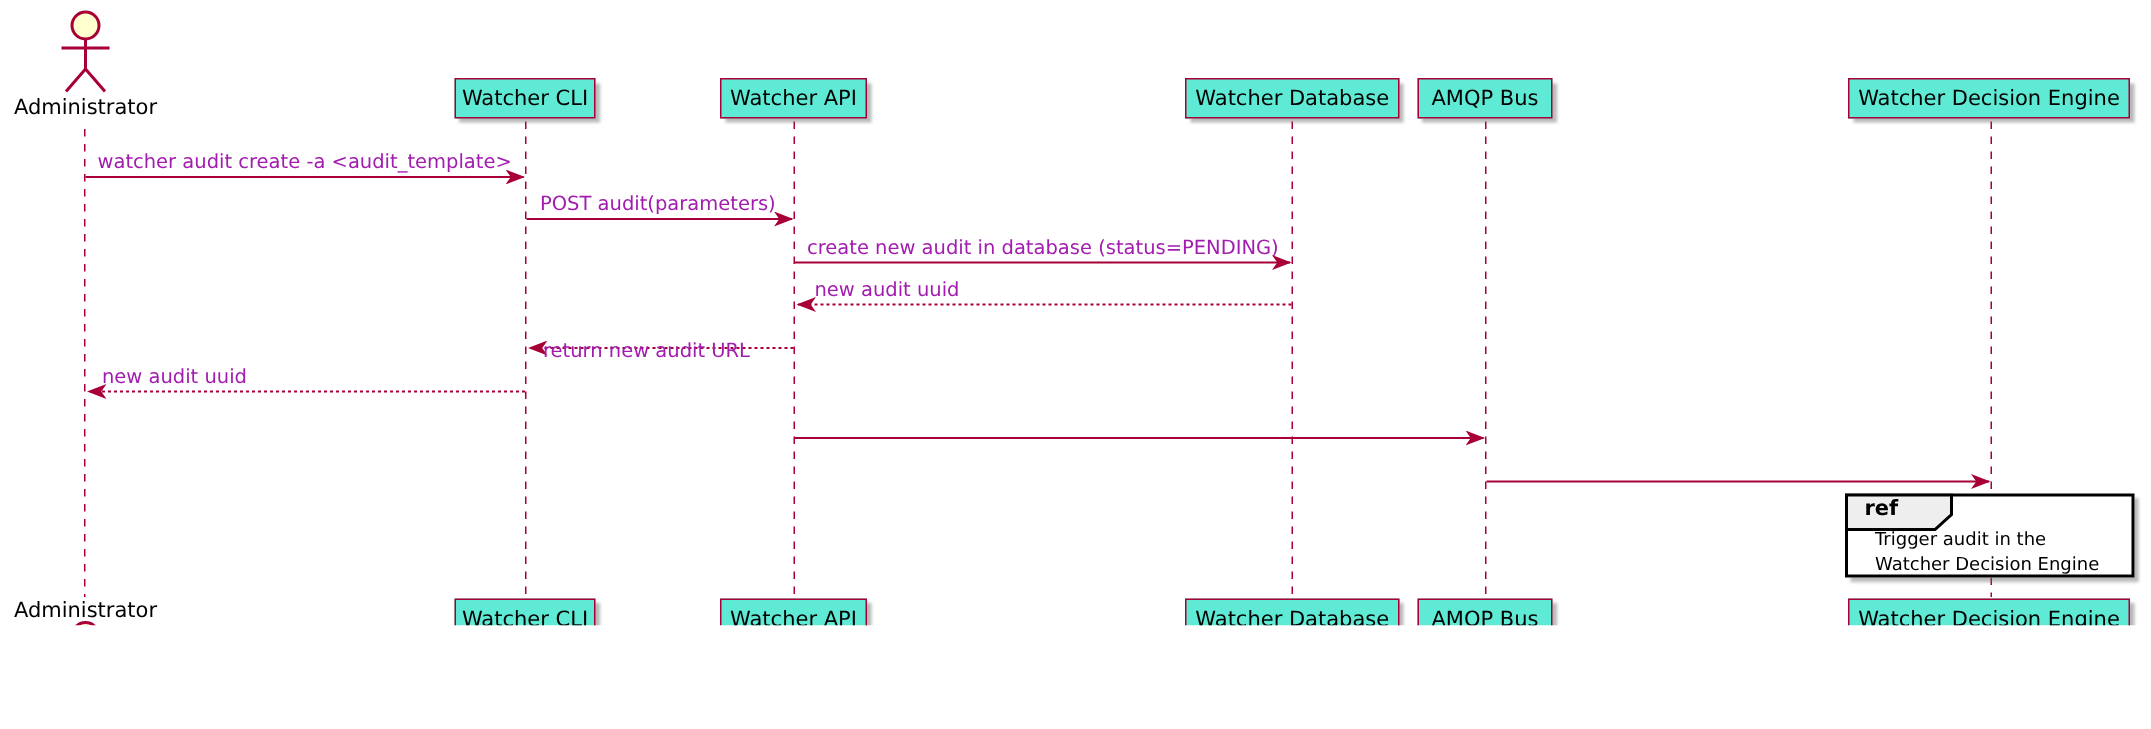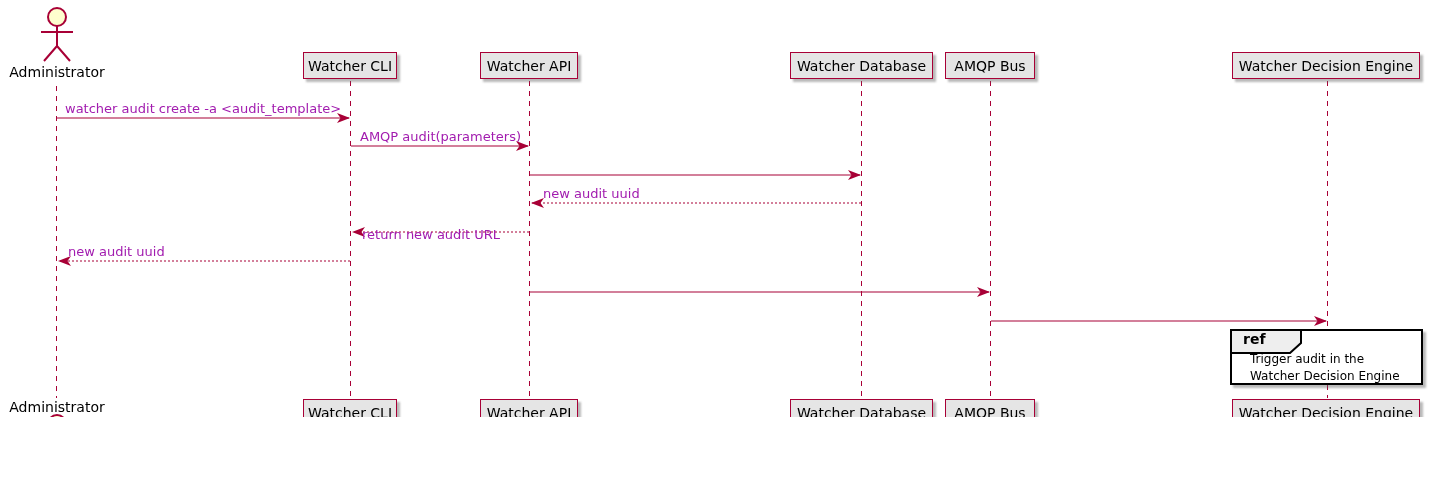--- a/index.html
+++ b/index.html
@@ -2,21 +2,21 @@
 <html><head>
 <meta charset="utf-8">
 <style>
   html,body{margin:0;padding:0;background:#ffffff;}
   .stage{
     position:relative;width:1434px;height:417px;background:#ffffff;overflow:hidden;
     font-family:"DejaVu Sans", sans-serif;color:#000;
   }
   svg.layer{position:absolute;left:0;top:0;width:1434px;height:486px;}
   .pbox{
-    position:absolute;height:27px;background:#e5e5e5;border:1.6px solid #A80036;
+    position:absolute;height:27px;background:#5eead4;border:1.6px solid #A80036;
     box-shadow:3px 3px 2px rgba(100,100,100,0.45);
     display:flex;align-items:center;justify-content:center;
     font-size:14px;color:#000;white-space:nowrap;box-sizing:border-box;
   }
   .actor-label{
     position:absolute;font-size:14px;color:#000;text-align:center;white-space:nowrap;
   }
   .msg{
     position:absolute;font-size:13px;color:#a21caf;white-space:nowrap;
   }
@@ -101,21 +101,22 @@
       <span>Watcher Database</span>
     </div>
   <div class="pbox" style="left:945px;top:399px;width:90px">
       <span>AMQP Bus</span>
     </div>
   <div class="pbox" style="left:1232px;top:399px;width:188px">
       <span>Watcher Decision Engine</span>
     </div>
 
   <div class="msg" style="left:65px;top:101px">watcher audit create -a &lt;audit_template&gt;</div>
-  <div class="msg" style="left:360px;top:129px">AMQP audit(parameters)</div>
+  <div class="msg" style="left:360px;top:129px">POST audit(parameters)</div>
+  <div class="msg" style="left:538px;top:158px">create new audit in database (status=PENDING)</div>
   <div class="msg" style="left:543px;top:186px">new audit uuid</div>
   <div class="msg" style="left:362px;top:227px">return new audit URL</div>
   <div class="msg" style="left:68px;top:244px">new audit uuid</div>
 
   <div class="refbox">
     <div class="refhead">
       <svg width="74" height="26" viewBox="0 0 74 26">
         <polygon points="1,1 71,1 71,14 60,24 1,24" fill="#EEEEEE" stroke="#000000" stroke-width="2"></polygon>
       </svg>
       <span>ref</span>

